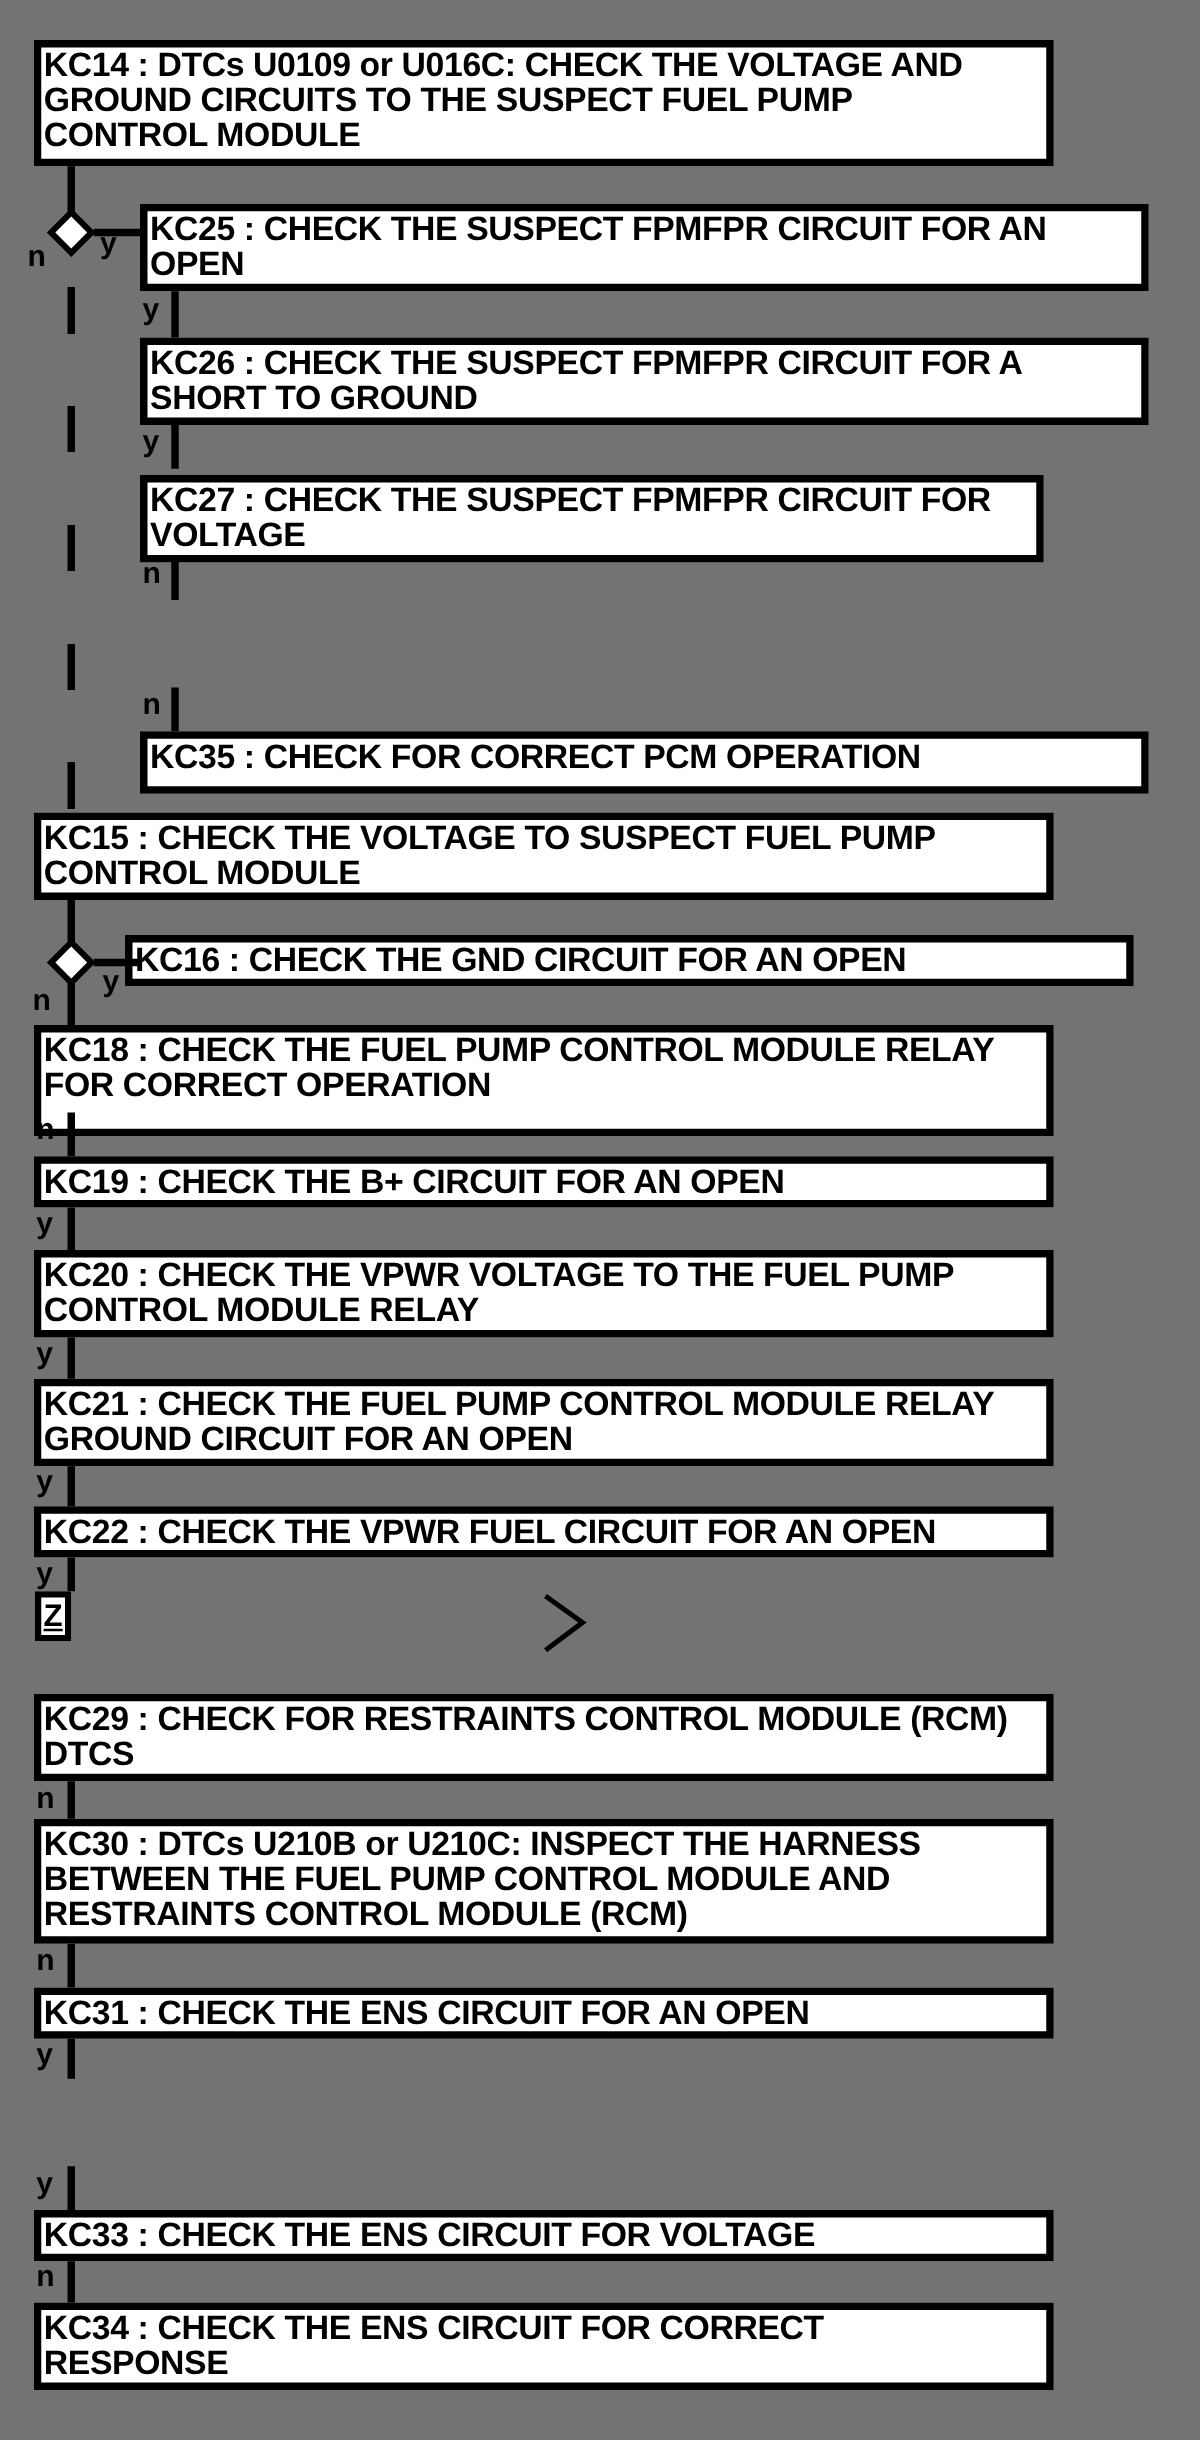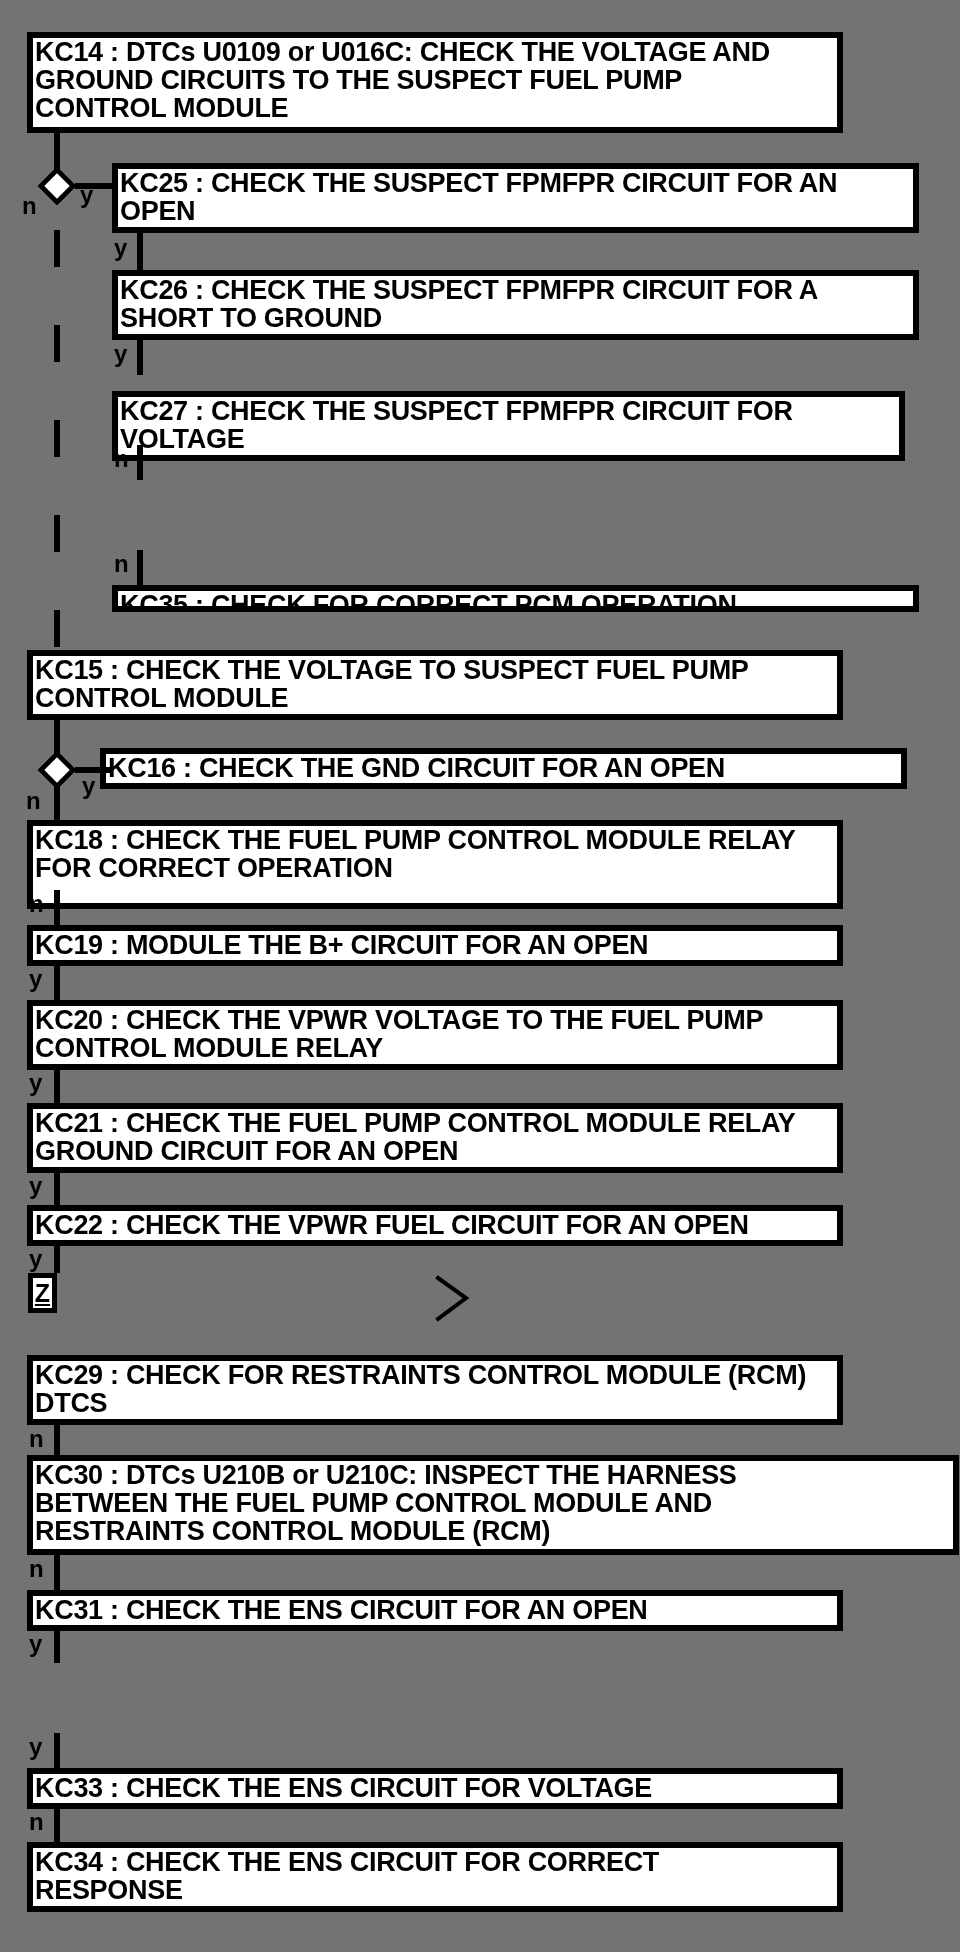--- a/index.html
+++ b/index.html
@@ -66,37 +66,37 @@
 
 <div id="canvas">
 
   <div class="box" style="left:27px;top:32px;width:816px;height:101px">KC14 : DTCs U0109 or U016C: CHECK THE VOLTAGE AND
 GROUND CIRCUITS TO THE SUSPECT FUEL PUMP
 CONTROL MODULE</div>
   <div class="box" style="left:112px;top:163px;width:807px;height:70px">KC25 : CHECK THE SUSPECT FPMFPR CIRCUIT FOR AN
 OPEN</div>
   <div class="box" style="left:112px;top:270px;width:807px;height:70px">KC26 : CHECK THE SUSPECT FPMFPR CIRCUIT FOR A
 SHORT TO GROUND</div>
-  <div class="box" style="left:112px;top:391px;width:793px;height:70px">KC27 : CHECK THE SUSPECT FPMFPR CIRCUIT FOR
+  <div class="box" style="left:112px;top:380px;width:723px;height:70px">KC27 : CHECK THE SUSPECT FPMFPR CIRCUIT FOR
 VOLTAGE</div>
-  <div class="box" style="left:112px;top:585px;width:807px;height:27px">KC35 : CHECK FOR CORRECT PCM OPERATION</div>
+  <div class="box" style="left:112px;top:585px;width:807px;height:50px">KC35 : CHECK FOR CORRECT PCM OPERATION</div>
   <div class="box" style="left:27px;top:650px;width:816px;height:70px">KC15 : CHECK THE VOLTAGE TO SUSPECT FUEL PUMP
 CONTROL MODULE</div>
   <div class="box" style="left:100px;top:748px;width:807px;height:41px">KC16 : CHECK THE GND CIRCUIT FOR AN OPEN</div>
   <div class="box" style="left:27px;top:820px;width:816px;height:89px">KC18 : CHECK THE FUEL PUMP CONTROL MODULE RELAY
 FOR CORRECT OPERATION</div>
-  <div class="box" style="left:27px;top:925px;width:816px;height:41px">KC19 : MODULE THE B+ CIRCUIT FOR AN OPEN</div>
+  <div class="box" style="left:27px;top:925px;width:816px;height:41px">KC19 : CHECK THE B+ CIRCUIT FOR AN OPEN</div>
   <div class="box" style="left:27px;top:1000px;width:816px;height:70px">KC20 : CHECK THE VPWR VOLTAGE TO THE FUEL PUMP
 CONTROL MODULE RELAY</div>
   <div class="box" style="left:27px;top:1103px;width:816px;height:70px">KC21 : CHECK THE FUEL PUMP CONTROL MODULE RELAY
 GROUND CIRCUIT FOR AN OPEN</div>
   <div class="box" style="left:27px;top:1205px;width:816px;height:41px">KC22 : CHECK THE VPWR FUEL CIRCUIT FOR AN OPEN</div>
   <div class="box" style="left:27px;top:1355px;width:816px;height:70px">KC29 : CHECK FOR RESTRAINTS CONTROL MODULE (RCM)
 DTCS</div>
-  <div class="box" style="left:27px;top:1455px;width:932px;height:100px">KC30 : DTCs U210B or U210C: INSPECT THE HARNESS
+  <div class="box" style="left:27px;top:1455px;width:816px;height:100px">KC30 : DTCs U210B or U210C: INSPECT THE HARNESS
 BETWEEN THE FUEL PUMP CONTROL MODULE AND
 RESTRAINTS CONTROL MODULE (RCM)</div>
   <div class="box" style="left:27px;top:1590px;width:816px;height:41px">KC31 : CHECK THE ENS CIRCUIT FOR AN OPEN</div>
   <div class="box" style="left:27px;top:1768px;width:816px;height:41px">KC33 : CHECK THE ENS CIRCUIT FOR VOLTAGE</div>
   <div class="box" style="left:27px;top:1842px;width:816px;height:70px">KC34 : CHECK THE ENS CIRCUIT FOR CORRECT
 RESPONSE</div>
 
   <div class="diamond" style="left:43px;top:172px"></div>
   <div class="diamond" style="left:43px;top:756px"></div>
 

